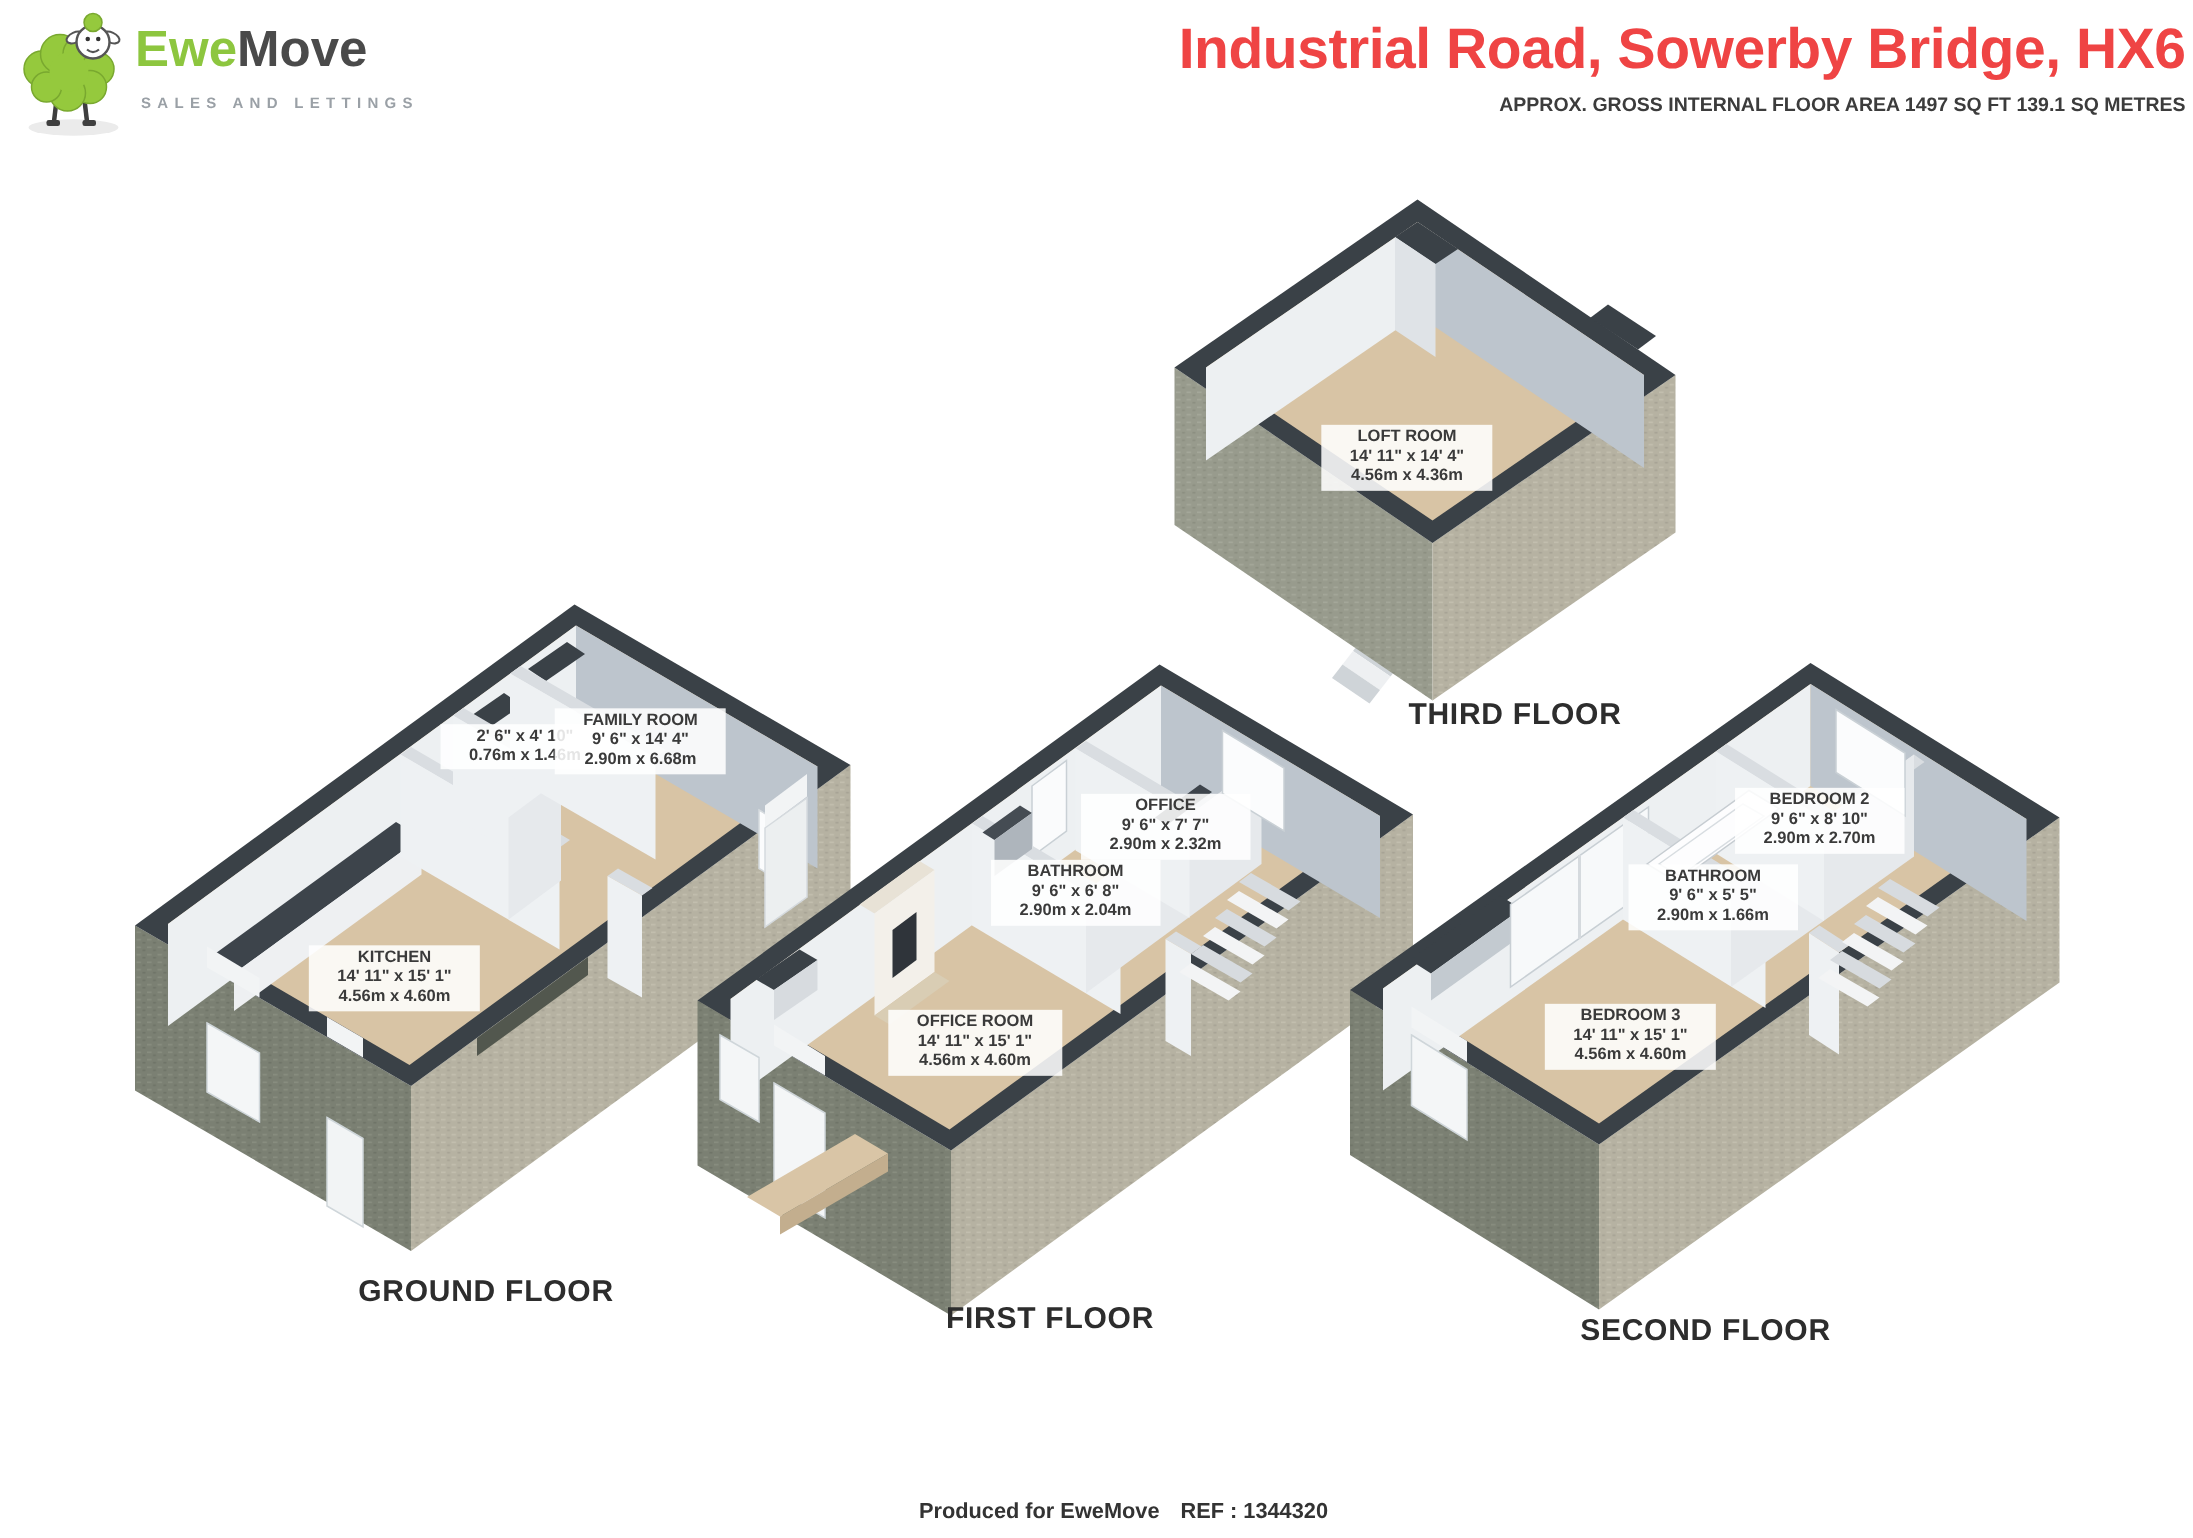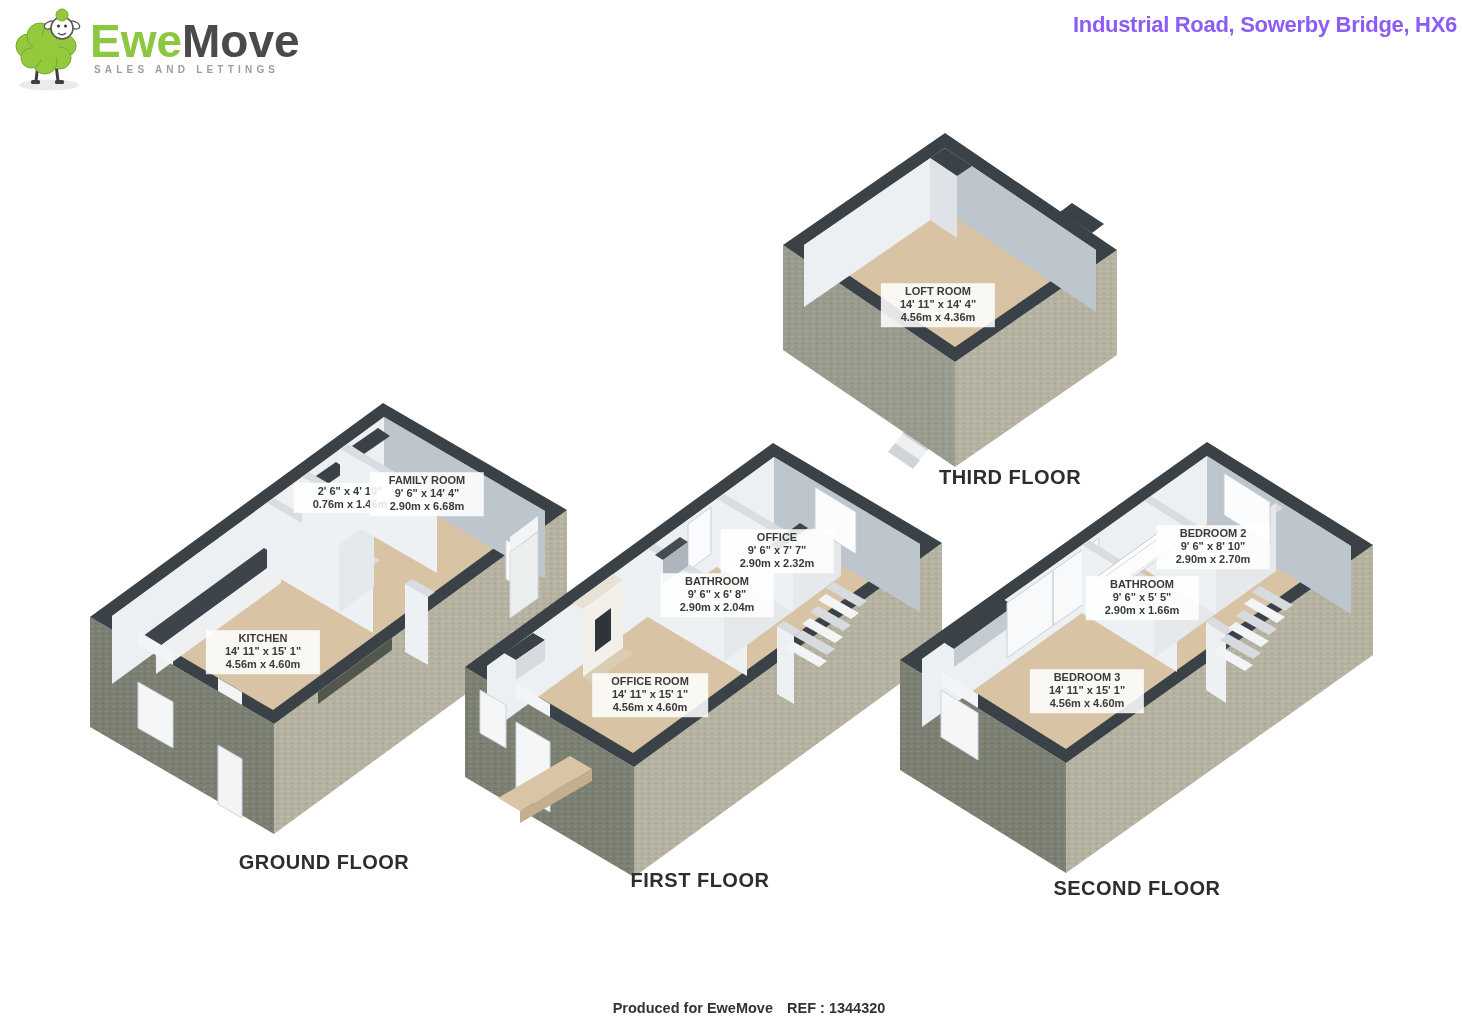--- a/index.html
+++ b/index.html
@@ -3,26 +3,26 @@
 <meta charset="utf-8">
 <style>
   html,body{margin:0;padding:0;}
   body{
     width:1462px;height:1025px;position:relative;overflow:hidden;
     background:#ffffff;font-family:"Liberation Sans",sans-serif;
   }
   
   .logo{position:absolute;left:12px;top:4px;width:260px;height:90px;}
   .sheep{position:absolute;left:0;top:2px;}
-  .brand-text{position:absolute;left:78px;top:10px;font-size:46px;font-weight:bold;letter-spacing:0;white-space:nowrap;}
+  .brand-text{position:absolute;left:78px;top:10px;font-size:34px;font-weight:bold;letter-spacing:0;white-space:nowrap;}
   .brand-text .ewe{color:#8dc63f;}
   .brand-text .move{color:#4a4a4a;}
   .tagline{position:absolute;left:82px;top:60px;font-size:10px;font-weight:bold;letter-spacing:4.2px;color:#9aa0a6;white-space:nowrap;}
   .titles{position:absolute;right:5px;top:12px;text-align:right;}
-  .page-title{margin:0;font-size:22px;font-weight:bold;color:#8b5cf6;letter-spacing:-0.3px;white-space:nowrap;}
+  .page-title{margin:0;font-size:38px;font-weight:bold;color:#ef4444;letter-spacing:-0.3px;white-space:nowrap;}
   .page-subtitle{margin-top:7px;font-size:13px;font-weight:bold;color:#3c3c3c;white-space:nowrap;}
   
   .plans{position:absolute;left:0;top:0;}
   .room-label{
     position:absolute;transform:translate(-50%,-50%);
     background:rgba(255,255,255,0.87);padding:2px 19px;text-align:center;
     font-weight:bold;font-size:11px;line-height:1.2;color:#3a3a3a;white-space:nowrap;
   }
   .floor-caption{
     position:absolute;transform:translate(-50%,-50%);
@@ -60,20 +60,21 @@
     <circle cx="46.5" cy="20" r="1.5" fill="#333"></circle>
     <circle cx="53.5" cy="20" r="1.5" fill="#333"></circle>
     <path d="M46,27 q4,3.5 8,0" fill="none" stroke="#555" stroke-width="1.4"></path>
   </svg>
   <div class="brand-text"><span class="ewe">Ewe</span><span class="move">Move</span></div>
   <div class="tagline">SALES AND LETTINGS</div>
 </div>
 
 <div class="titles">
   <h1 class="page-title">Industrial Road, Sowerby Bridge, HX6</h1>
+  <div class="page-subtitle">APPROX. GROSS INTERNAL FLOOR AREA 1497 SQ FT 139.1 SQ METRES</div>
 </div>
 
 <svg class="plans" width="1462" height="1025" viewBox="0 0 1462 1025">
   <defs>
     <pattern id="texLight" patternUnits="userSpaceOnUse" width="7" height="5">
       <rect width="7" height="5" fill="#b6b2a2"></rect>
       <rect x="0" y="1" width="3" height="1" fill="#c4c0b0"></rect>
       <rect x="4" y="3" width="2" height="1" fill="#a5a193"></rect>
     </pattern>
     <pattern id="texDark" patternUnits="userSpaceOnUse" width="7" height="5">

